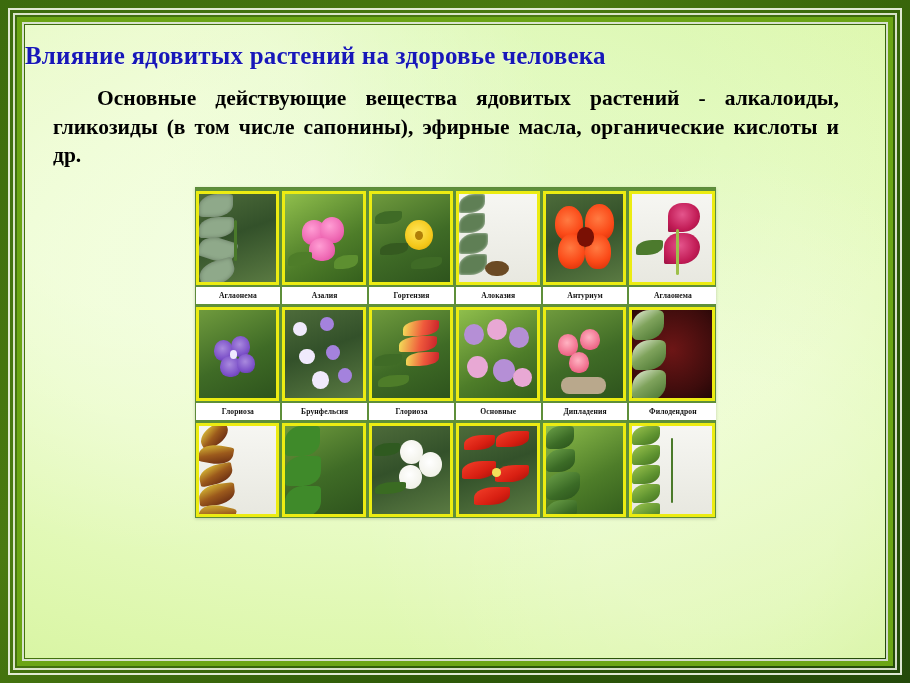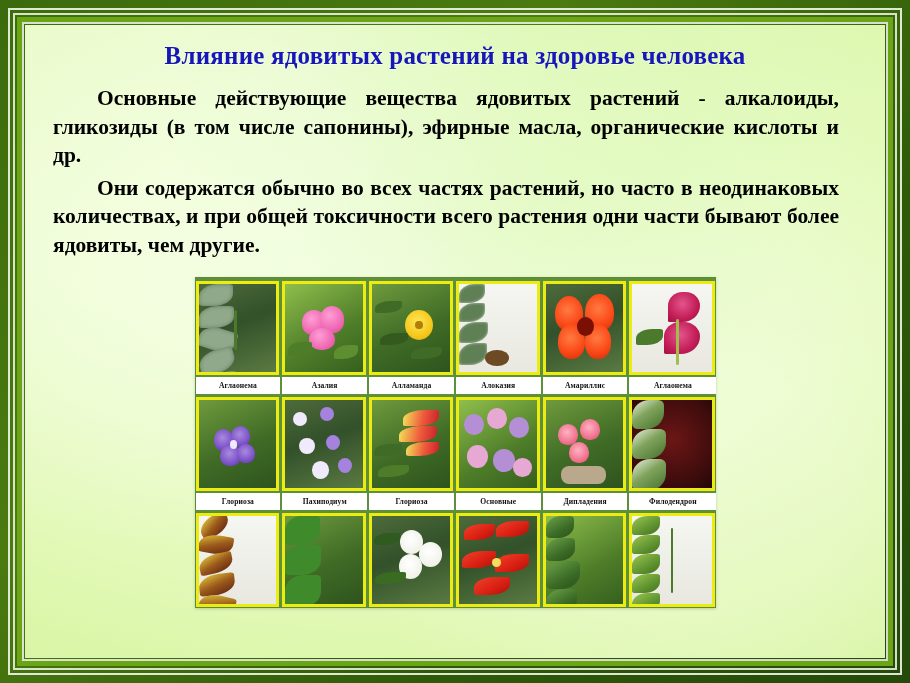--- a/index.html
+++ b/index.html
@@ -68,21 +68,20 @@
       radial-gradient(circle at 15% 20%, rgba(255,255,255,.30) 0 18%, transparent 45%),
       radial-gradient(circle at 80% 75%, rgba(255,255,255,.22) 0 15%, transparent 42%),
       radial-gradient(circle at 60% 10%, rgba(210,245,170,.35) 0 20%, transparent 50%);
     pointer-events: none;
   }
 
   
   .title {
     position: relative;
     z-index: 3;
-    text-align: center;
     color: #1717b8;
     font-family: "Liberation Serif", serif;
     font-weight: bold;
     font-size: 25px;
     letter-spacing: .2px;
     margin: 17px 0 0 0;
     text-shadow: 0 1px 0 rgba(255,255,255,.55);
   }
 
   
@@ -202,21 +201,20 @@
   <div class="frame-mid"></div>
   <div class="frame-green"></div>
   <div class="frame-inner-white"></div>
 
   <div class="canvas">
 
     <h1 class="title">Влияние ядовитых растений на здоровье человека</h1>
 
     <div class="body-text">
       <p>Основные действующие вещества ядовитых растений - алкалоиды, гликозиды (в том числе сапонины), эфирные масла, органические кислоты и др.</p>
-      <p>Они содержатся обычно во всех частях растений, но часто в неодинаковых количествах, и при общей токсичности всего растения одни части бывают более ядовиты, чем другие.</p>
     </div>
 
     <div class="table-wrap">
       <div id="table-body">
           <div class="plant-row img-row">
             <div class="plant-cell">
               <div class="photo">
                 <div class="scene leafy-dark s-aglaonema">
                   <div class="l" style="left:6%;top:10%;width:44%;height:26%"></div>
        <div class="l" style="left:44%;top:4%;width:46%;height:24%"></div>
@@ -278,23 +276,23 @@
        <div class="petal p" style="left:40%;top:44%;width:44%;height:36%;border-radius:50% 50% 60% 5%"></div>
        <div class="stem" style="left:54%;top:40%;width:4%;height:52%;background:#9ec04a"></div>
        <div class="leaf" style="left:4%;top:52%;width:34%;height:18%;background:#4c7a2d"></div>
                 </div>
               </div>
             </div>
           </div>
           <div class="plant-row label-row">
             <div class="label-cell">Аглаонема</div>
             <div class="label-cell">Азалия</div>
-            <div class="label-cell">Алламанда</div>
+            <div class="label-cell">Гортензия</div>
             <div class="label-cell">Алоказия</div>
-            <div class="label-cell">Амариллис</div>
+            <div class="label-cell">Антуриум</div>
             <div class="label-cell">Аглаонема</div>
           </div>
           <div class="plant-row img-row">
             <div class="plant-cell">
               <div class="photo">
                 <div class="scene leafy-mid s-browallia">
                   <div class="petal p" style="left:20%;top:34%;width:24%;height:24%"></div>
        <div class="petal p" style="left:42%;top:30%;width:24%;height:24%"></div>
        <div class="petal p" style="left:28%;top:52%;width:26%;height:24%"></div>
        <div class="petal p" style="left:50%;top:50%;width:22%;height:22%"></div>
@@ -352,21 +350,21 @@
                 <div class="scene dark-maroon s-dieffenbachia">
                   <div class="l" style="left:10%;top:12%;width:40%;height:34%"></div>
        <div class="l" style="left:48%;top:16%;width:42%;height:34%"></div>
        <div class="l" style="left:8%;top:50%;width:42%;height:36%"></div>
        </div>
               </div>
             </div>
           </div>
           <div class="plant-row label-row">
             <div class="label-cell">Глориоза</div>
-            <div class="label-cell">Пахиподиум</div>
+            <div class="label-cell">Брунфельсия</div>
             <div class="label-cell">Глориоза</div>
             <div class="label-cell">Основные</div>
             <div class="label-cell">Дипладения</div>
             <div class="label-cell">Филодендрон</div>
           </div>
           <div class="plant-row img-row">
             <div class="plant-cell">
               <div class="photo">
                 <div class="scene white-bg s-croton">
                   <div class="l" style="left:30%;top:6%;width:40%;height:22%;transform:rotate(-30deg)"></div>

